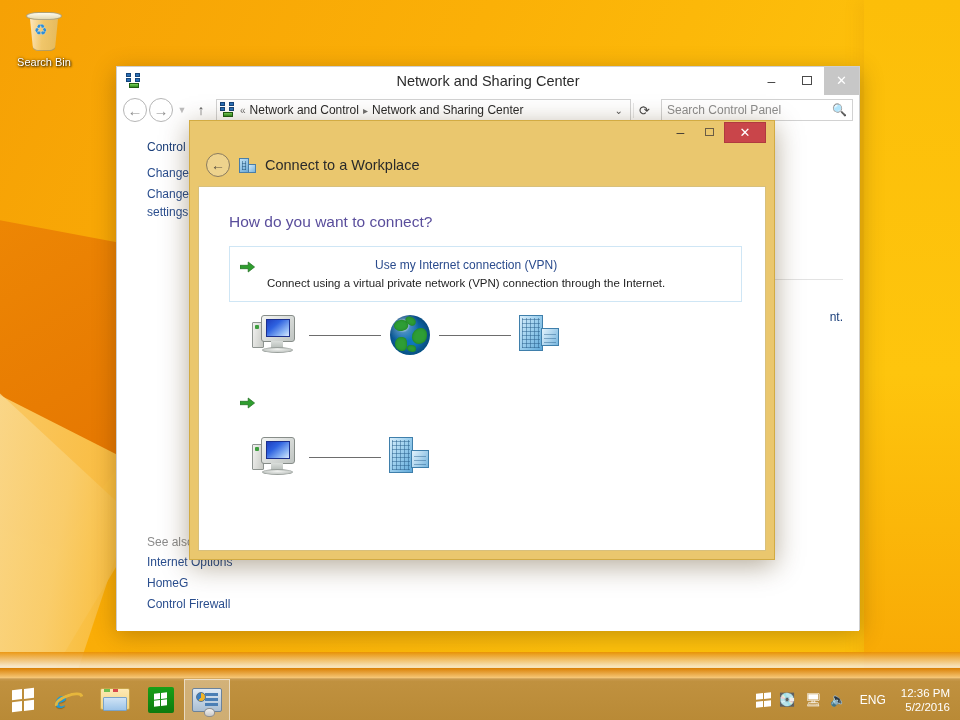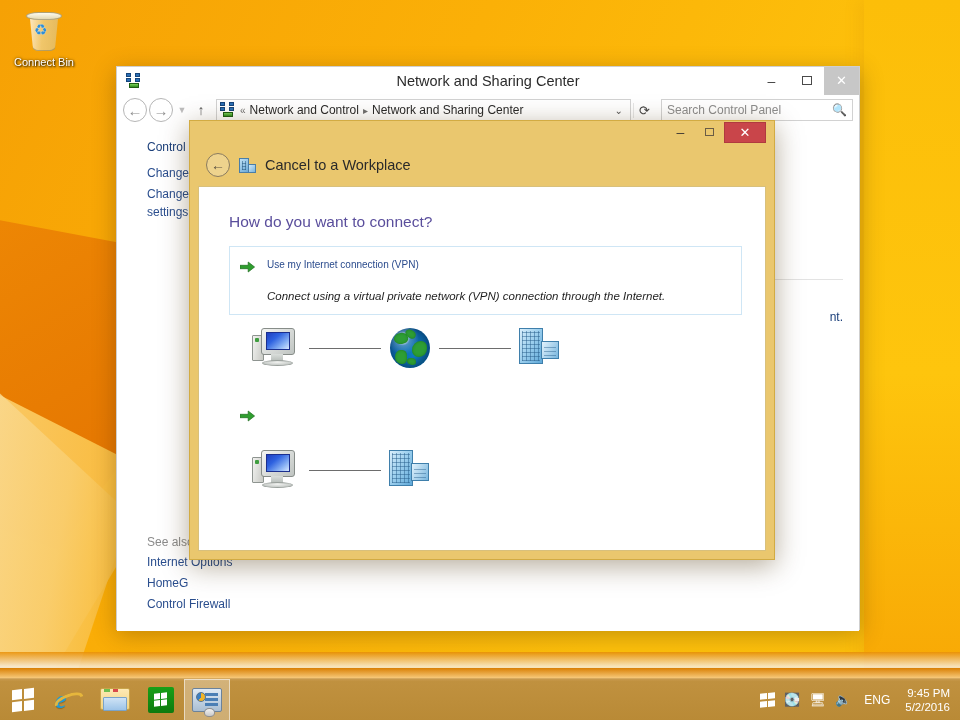--- a/index.html
+++ b/index.html
@@ -240,22 +240,22 @@
     flex: 1; background: #fff; border: 1px solid #d8c07c;
     padding: 26px 23px 0 30px; position: relative; overflow: hidden;
   }
   #wiz-question { font-size: 15.5px; color: #5a4e9c; margin-bottom: 15px; }
   .opt-box {
     border: 1px solid transparent; padding: 9px 10px 10px 10px; margin: 0 0 2px 0;
   }
   .opt-box.hovered { border-color: #cfe6f5; background: #fff; }
   .opt-row { display: flex; gap: 11px; align-items: flex-start; }
   .arrow-ic { width: 16px; flex: none; padding-top: 3px; }
-  .opt-title { font-size: 10px; color: #2a4b8d; line-height: 18px; }
-  .opt-desc { font-size: 11.5px; color: #1e1e1e; line-height: 16px; margin-top: 14px; font-style: italic; }
+  .opt-title { font-size: 12px; color: #2a4b8d; line-height: 18px; text-align: center; }
+  .opt-desc { font-size: 11.5px; color: #1e1e1e; line-height: 16px; margin-top: 1px; }
   .diagram { display: flex; align-items: center; padding: 8px 0 0 22px; }
   .dg-line { width: 72px; height: 1px; background: #6d6d6d; margin: 0 6px; }
 
   
   .ic-pc { position: relative; width: 52px; height: 46px; flex: none; }
   .pc-tower {
     position: absolute; left: 1px; top: 10px; width: 12px; height: 26px;
     background: linear-gradient(100deg,#f2f2f0,#c7c9c4);
     border: 1px solid #8e9490; border-radius: 1px;
   }
@@ -437,21 +437,21 @@
   <div class="right-edge"></div>
   <div class="floor-band"></div>
   <div class="floor-band2"></div>
 
   <div id="recycle-bin">
     <div class="rb-glyph">
       <div class="rb-body"></div>
       <div class="rb-lid"></div>
       <div class="rb-recycle">♻</div>
     </div>
-    <div class="rb-label">Connect Bin</div>
+    <div class="rb-label">Search Bin</div>
   </div>
 
   <div id="cp-window">
 
     <div id="cp-titlebar">
       <div class="cp-icon">
         <div class="netsharing-glyph">
             <i class="a"></i>
             <i class="b"></i>
             <i class="c"></i>
@@ -526,21 +526,21 @@
           </div>
         <div class="wz close">✕</div>
       </div>
 
       <div id="wiz-header">
         <div class="back-circle">←</div>
         <div class="workplace-icon">
           <span class="wp-tower"></span>
             <span class="wp-box2"></span>
         </div>
-        <div id="wiz-title">Cancel to a Workplace</div>
+        <div id="wiz-title">Connect to a Workplace</div>
       </div>
 
       <div id="wiz-page">
         <div id="wiz-question">How do you want to connect?</div>
 
         <div class="opt-box hovered">
           <div class="opt-row">
             <div class="arrow-ic">
               <svg width="15" height="12" viewBox="0 0 15 12" aria-hidden="true">
                 <path d="M0 4.3 H8.2 V1.0 L14.6 6.0 L8.2 11.0 V7.7 H0 Z" fill="#2f9e2f" stroke="#1d6b1d" stroke-width="0.7"></path>
@@ -665,19 +665,19 @@
             <span></span>
             <span></span>
             <span></span>
           </span>
       </div>
       <div class="tray-ic">💽</div>
       <div class="tray-ic">🖥</div>
       <div class="tray-ic">🔈</div>
       <div class="tray-lang">ENG</div>
       <div id="clock">
-        <div>9:45 PM</div>
+        <div>12:36 PM</div>
         <div>5/2/2016</div>
       </div>
     </div>
   </div>
 
 </div>
 
 </body></html>

